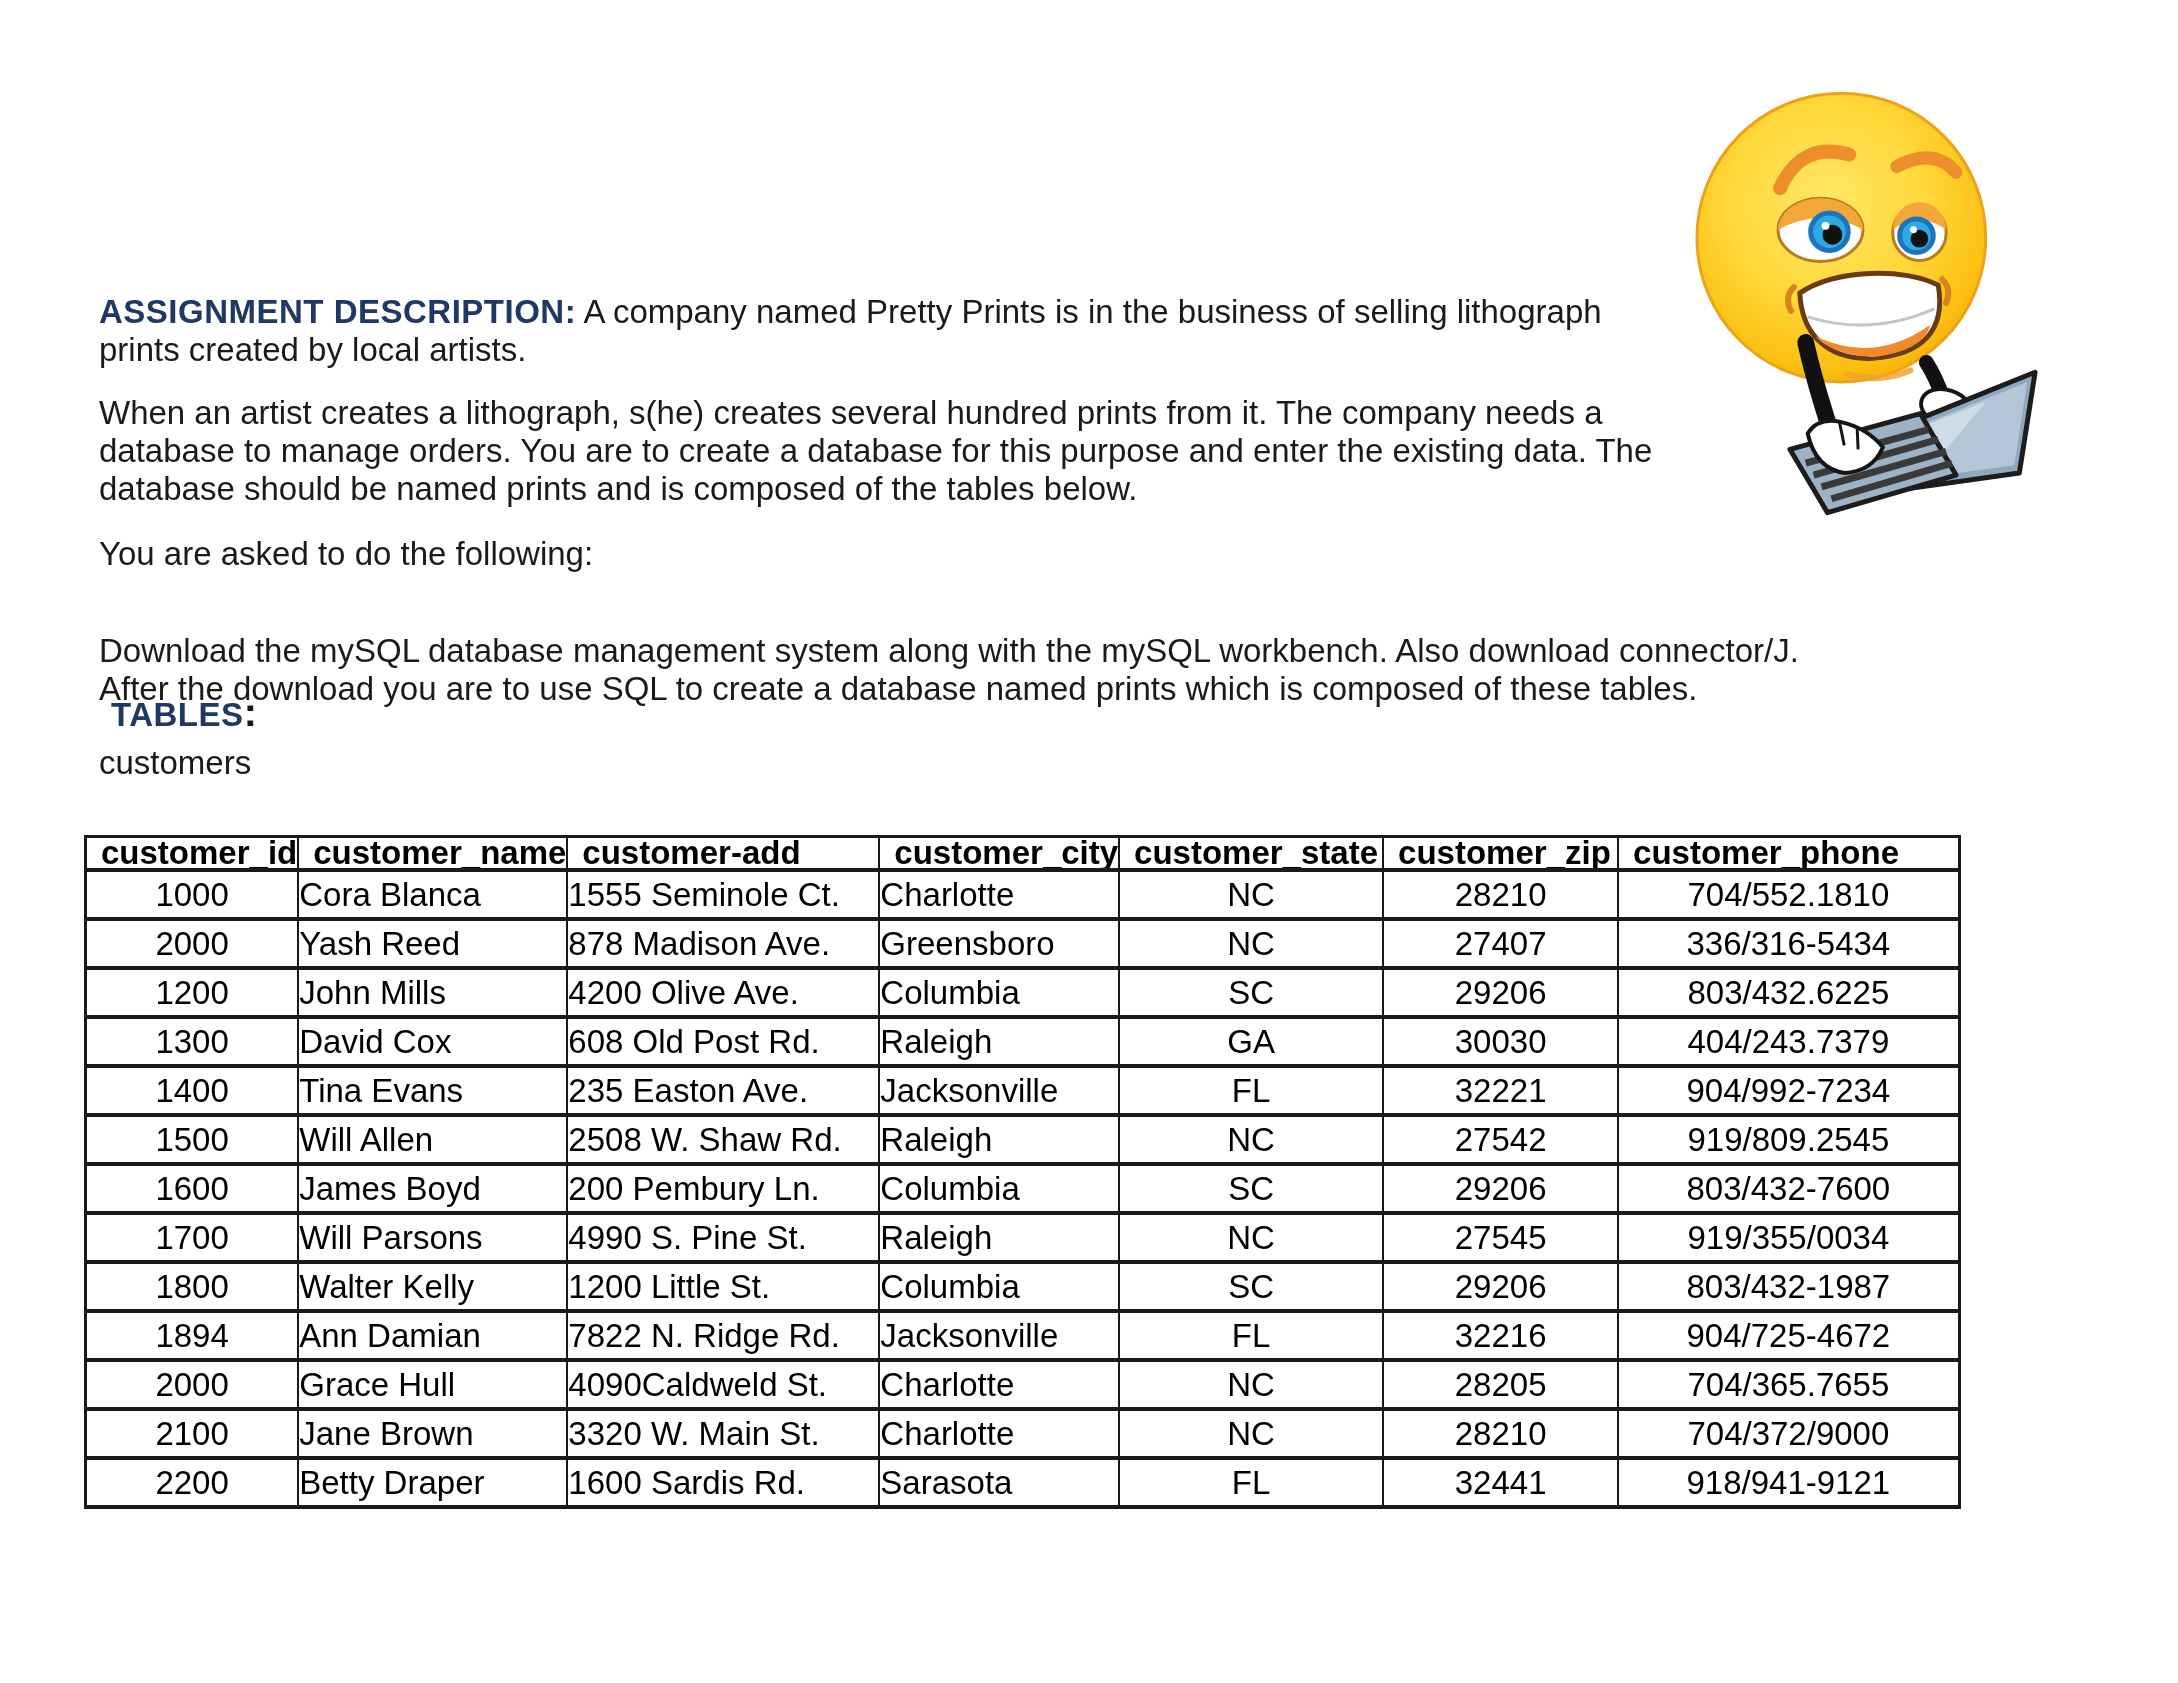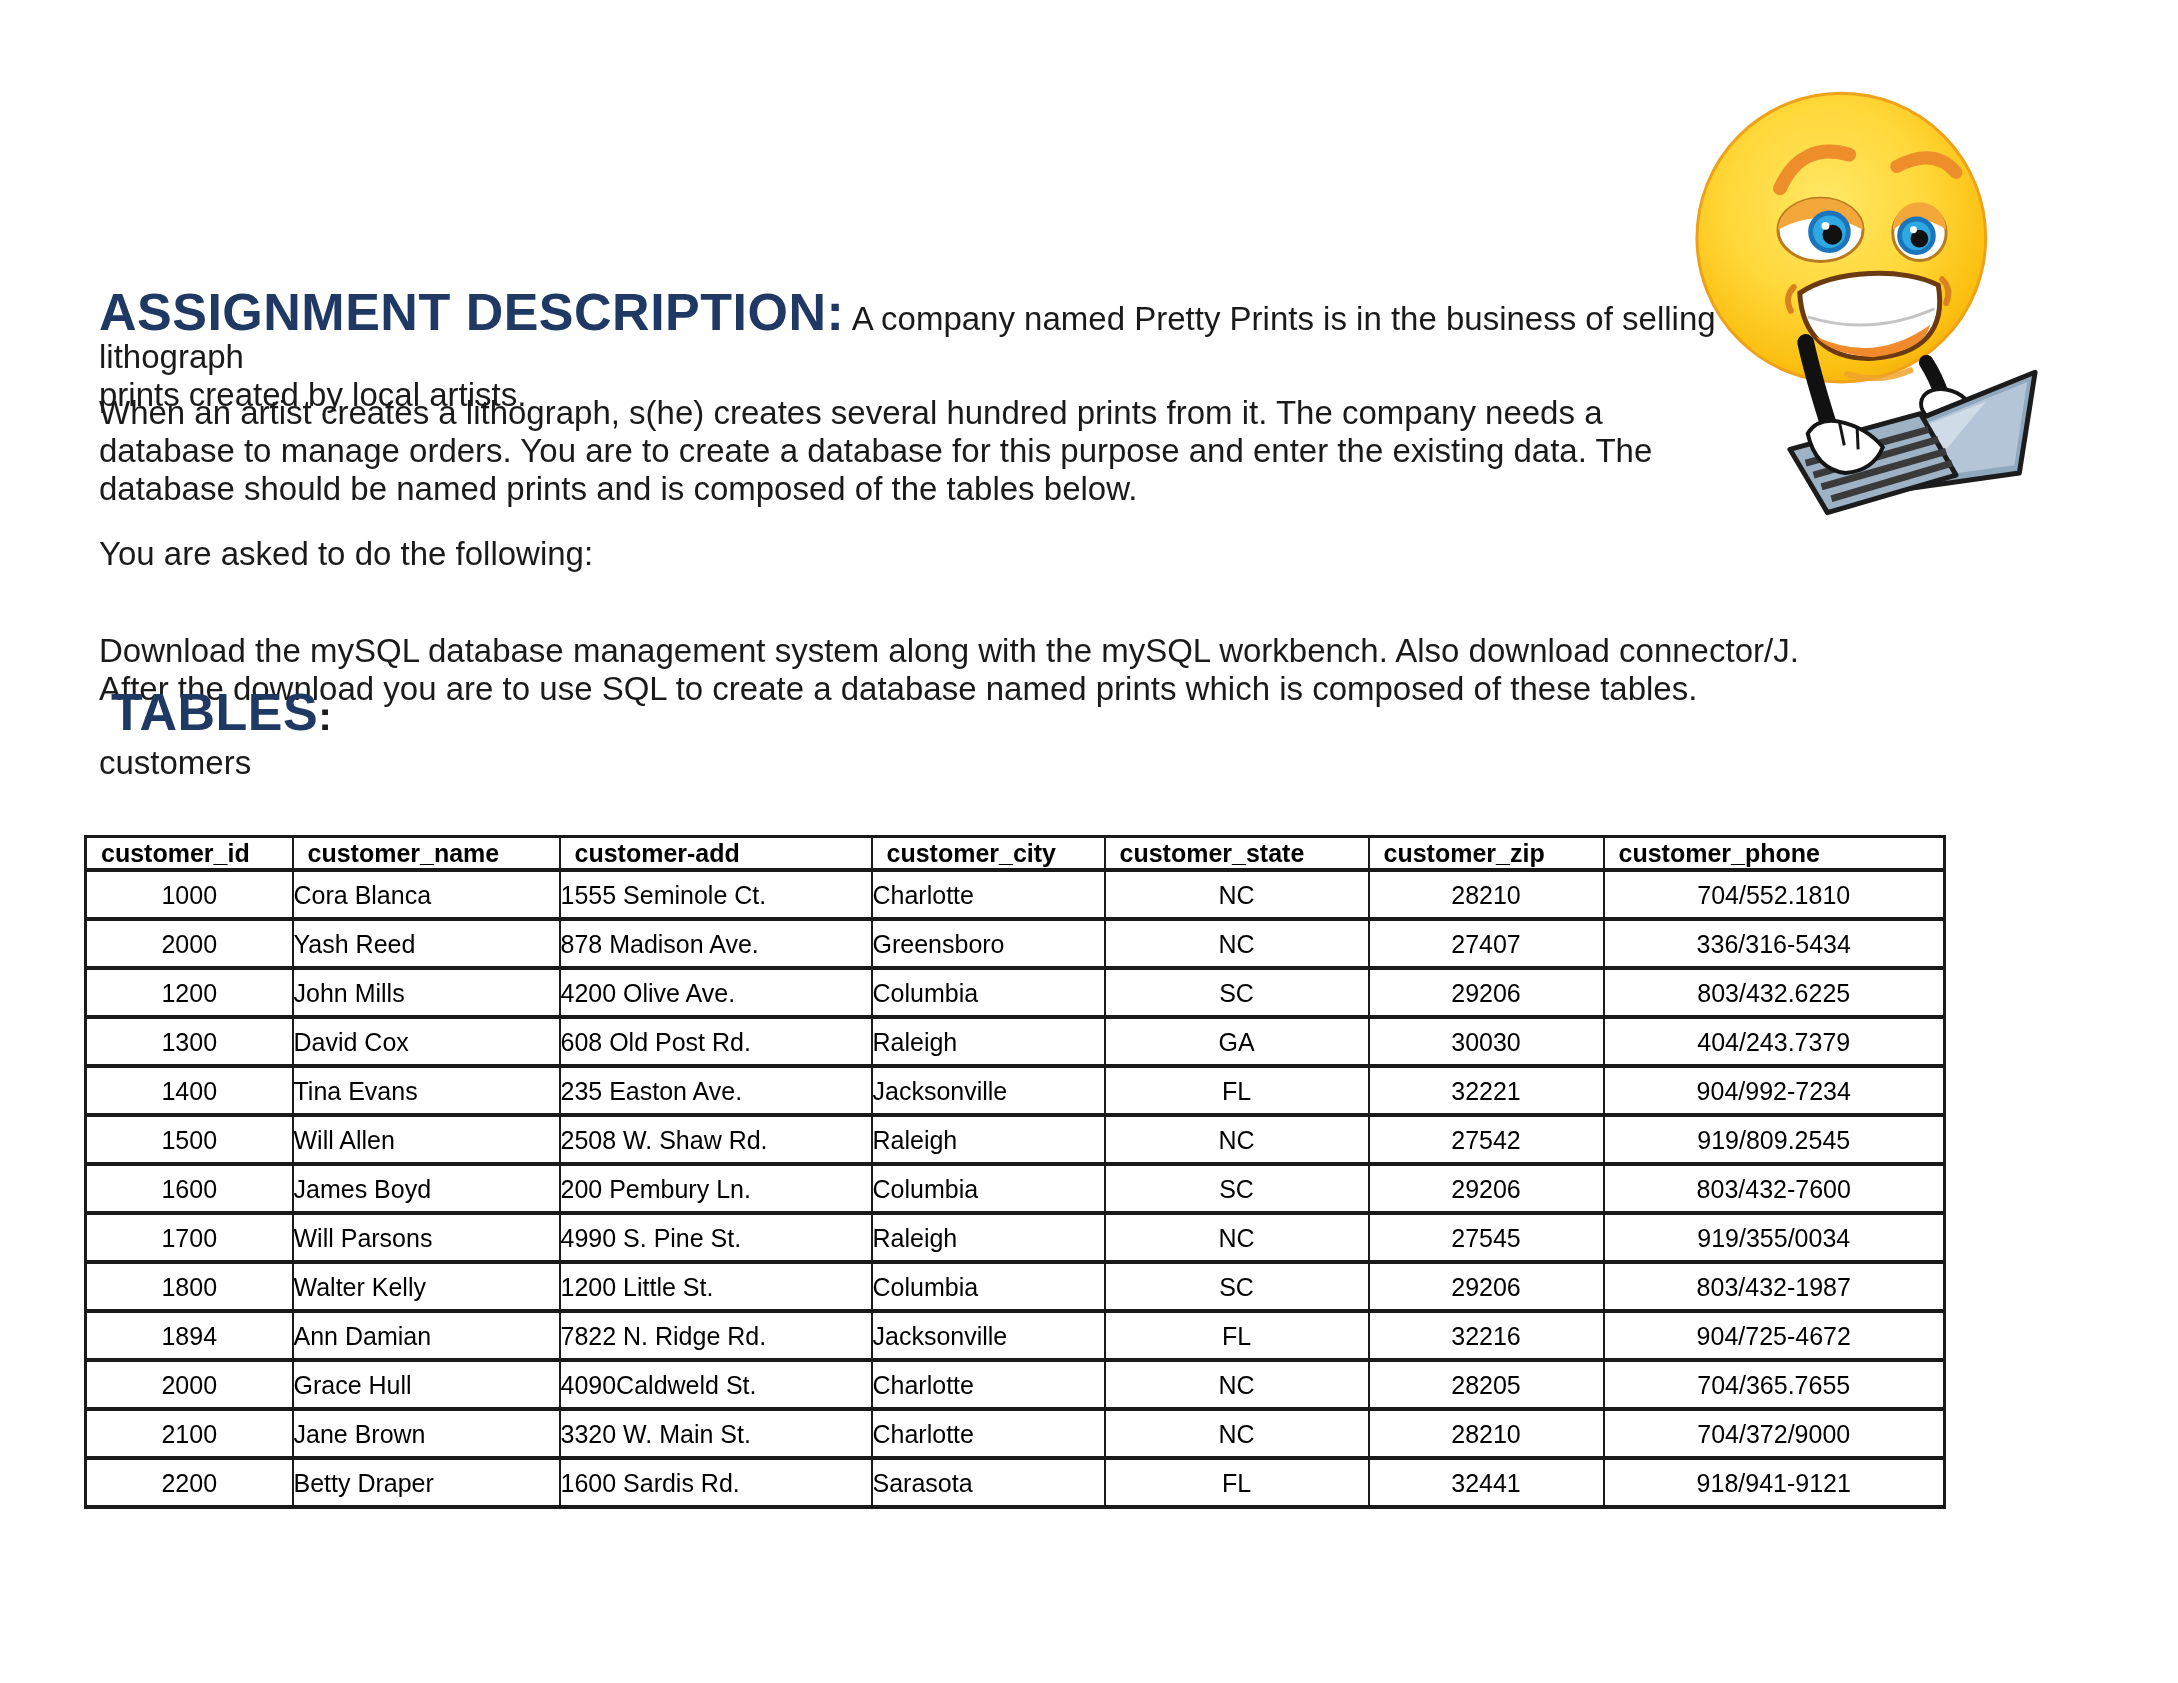--- a/index.html
+++ b/index.html
@@ -1,30 +1,30 @@
 <!DOCTYPE html>
 <html><head>
 <meta charset="utf-8">
 <style>
   html,body{margin:0;padding:0;background:#fff;}
   .canvas{position:relative;width:2178px;height:1683px;background:#ffffff;overflow:hidden;
           font-family:"Liberation Sans","DejaVu Sans",sans-serif;color:#1a1a1a;}
   .para{position:absolute;font-size:33px;line-height:38px;white-space:pre-line;margin:0;}
   .lines{white-space:pre-line;}
-  .blue-head{font-size:52px;font-weight:bold;color:#1f3864;letter-spacing:0.5px;}
+  .blue-head{font-size:33px;font-weight:bold;color:#1f3864;letter-spacing:0.5px;}
   .dark-colon{font-size:41px;font-weight:bold;color:#1a1a1a;}
   .p1{left:99px;top:293px;width:1624px;}
   .p2{left:99px;top:394px;width:1663px;}
   .p3{left:99px;top:535px;width:1663px;}
   .p4{left:99px;top:588px;width:1703px;margin-top:44px;}
   .tables-head{left:111px;top:693px;}
   .table-name{left:99px;top:744px;}
   
   table.grid{position:absolute;left:84px;top:835px;border-collapse:collapse;table-layout:fixed;
-             font-size:25px;color:#000;}
+             font-size:33px;color:#000;}
   table.grid th,table.grid td{border:2px solid #1a1a1a;border-top-width:4px;border-bottom-width:4px;
              overflow:hidden;white-space:nowrap;}
   table.grid{border:3px solid #1a1a1a;}
   table.grid th{height:30px;line-height:30px;font-weight:bold;text-align:left;padding:0 0 0 14px;
              border-top-width:3px;border-bottom-width:3px;}
   table.grid td{height:45px;line-height:38px;vertical-align:middle;padding:0;}
   td.al-left,th.al-left{text-align:left;padding-left:20px;}
   td.al-center,th.al-center{text-align:center;padding-left:0;}
   th.al-center{padding-left:0;}
   td.v-top{vertical-align:top;padding-top:3px;line-height:34px;}

